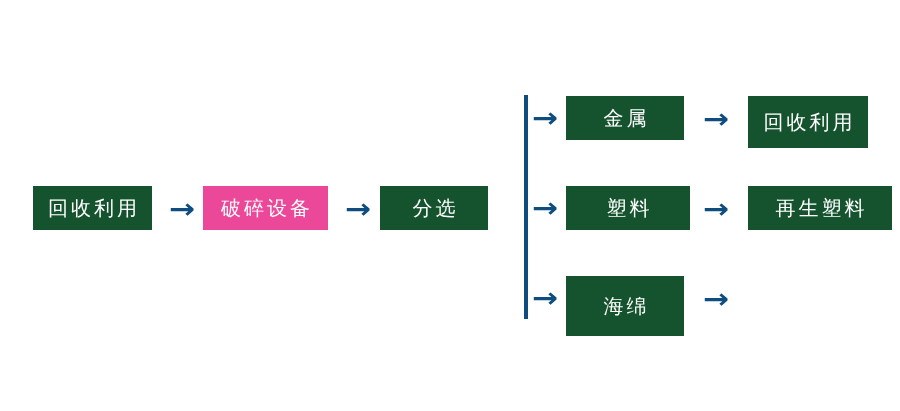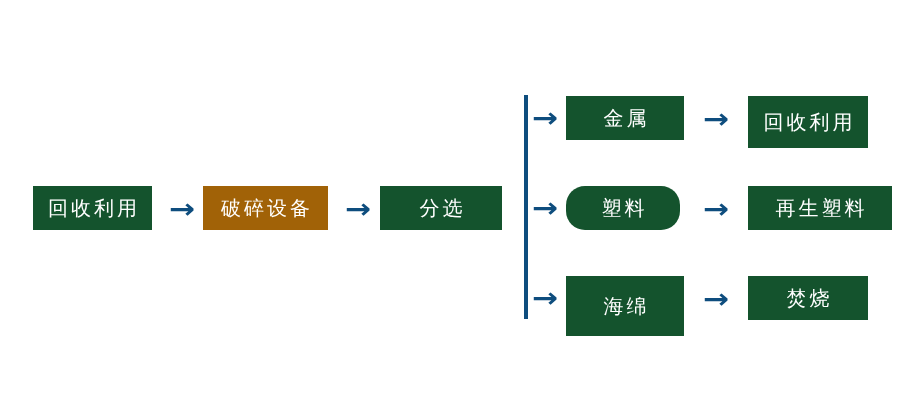--- a/index.html
+++ b/index.html
@@ -23,21 +23,21 @@
     color: #ffffff;
     font-size: 20px;
     letter-spacing: 3px;
     text-indent: 3px;
     line-height: 1;
     white-space: nowrap;
     font-weight: 400;
     box-sizing: border-box;
   }
   .node.blue   { background: #14532d; justify-content: center; }
-  .node.red    { background: #a16207; }
+  .node.red    { background: #ec4899; }
 
   .arrow {
     position: absolute;
     display: flex;
     align-items: center;
     justify-content: center;
     color: #0e4d7e;
     font-size: 27px;
     line-height: 1;
     font-family: "DejaVu Sans", "Liberation Sans", sans-serif;
@@ -64,21 +64,21 @@
   </div>
 
   <div class="node red" style="left:203px; top:186px; width:125px; height:44px;">
     <span>破碎设备</span>
   </div>
 
   <div class="arrow" style="left:339px; top:188px; width:38px; height:40px;">
     <span>→</span>
   </div>
 
-  <div class="node blue" style="left:380px; top:186px; width:122px; height:44px;">
+  <div class="node blue" style="left:380px; top:186px; width:108px; height:44px;">
     <span>分选</span>
   </div>
 
   <div class="bus" style="left:524px; top:95px; width:4px; height:224px;"></div>
 
   <div class="arrow" style="left:526px; top:97px; width:38px; height:40px;">
     <span>→</span>
   </div>
 
   <div class="node blue" style="left:566px; top:96px; width:118px; height:44px;">
@@ -90,21 +90,21 @@
   </div>
 
   <div class="node blue" style="left:748px; top:96px; width:120px; height:52px;">
     <span>回收利用</span>
   </div>
 
   <div class="arrow" style="left:526px; top:187px; width:38px; height:40px;">
     <span>→</span>
   </div>
 
-  <div class="node blue" style="left:566px; top:186px; width:114px; height:44px;border-radius:19px;">
+  <div class="node blue" style="left:566px; top:186px; width:124px; height:44px;">
     <span>塑料</span>
   </div>
 
   <div class="arrow" style="left:697px; top:188px; width:38px; height:40px;">
     <span>→</span>
   </div>
 
   <div class="node blue" style="left:748px; top:186px; width:144px; height:44px;">
     <span>再生塑料</span>
   </div>
@@ -114,17 +114,14 @@
   </div>
 
   <div class="node blue" style="left:566px; top:276px; width:118px; height:60px;">
     <span>海绵</span>
   </div>
 
   <div class="arrow" style="left:697px; top:278px; width:38px; height:40px;">
     <span>→</span>
   </div>
 
-  <div class="node blue" style="left:748px; top:276px; width:120px; height:44px;">
-    <span>焚烧</span>
-  </div>
 
 </div>
 
 </body></html>

